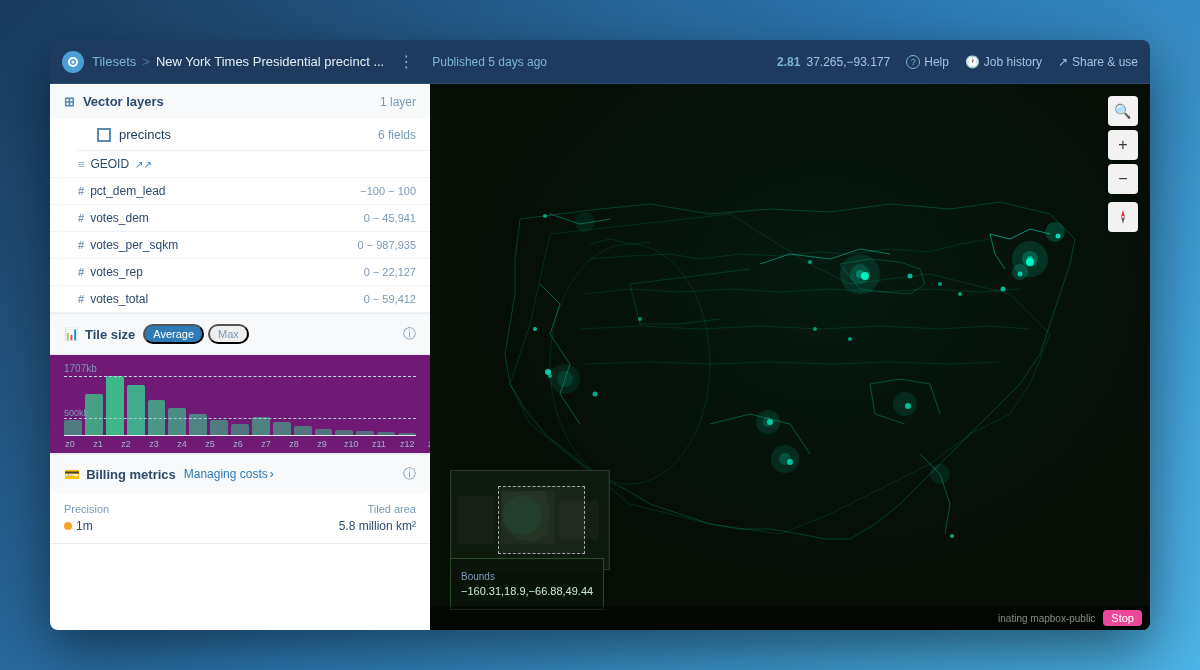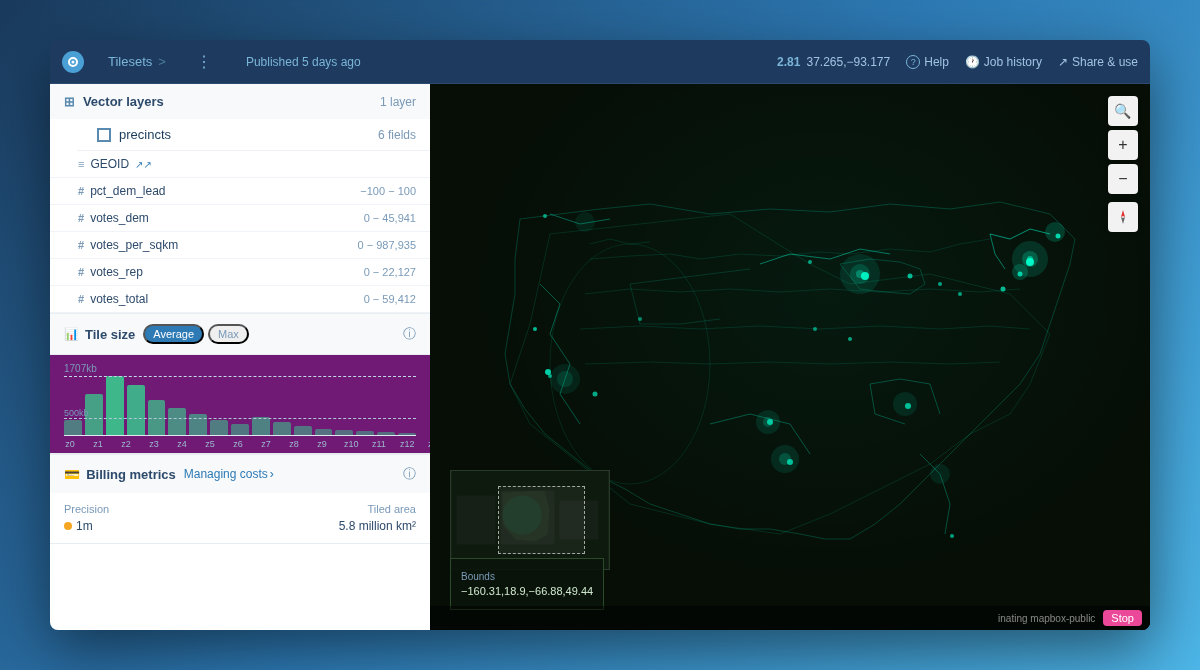--- a/index.html
+++ b/index.html
@@ -22,21 +22,21 @@
       display: flex;
       flex-direction: column;
     }
     
     .header {
       background: #1e3a5f;
       height: 44px;
       display: flex;
       align-items: center;
       padding: 0 12px;
-      gap: 24px;
+      gap: 8px;
       flex-shrink: 0;
       border-bottom: 1px solid #2a4a6f;
     }
     .header-logo {
       width: 22px;
       height: 22px;
       background: #4a9fd4;
       border-radius: 50%;
       display: flex;
       align-items: center;
@@ -464,20 +464,21 @@
   <div class="header">
     <div class="header-logo">
       <svg viewBox="0 0 12 12" fill="white">
           <circle cx="6" cy="6" r="4" fill="none" stroke="white" stroke-width="2"></circle>
           <circle cx="6" cy="6" r="1.5" fill="white"></circle>
         </svg>
     </div>
     <div class="header-breadcrumb">
       <span class="breadcrumb-tilesets">Tilesets</span>
       <span class="breadcrumb-sep">&gt;</span>
+      <span class="breadcrumb-title">New York Times Presidential precinct ...</span>
     </div>
     <span class="header-dots">⋮</span>
     <span class="header-published">Published 5 days ago</span>
     <div class="header-right">
       <div class="header-coords">
         <span class="header-zoom">2.81</span>
         <span class="header-latlng">37.265,−93.177</span>
       </div>
       <div class="header-action">
         <span style="width:14px;height:14px;border:1.5px solid #7ab5d8;border-radius:50%;display:inline-flex;align-items:center;justify-content:center;font-size:9px;color:#7ab5d8;">?</span>

